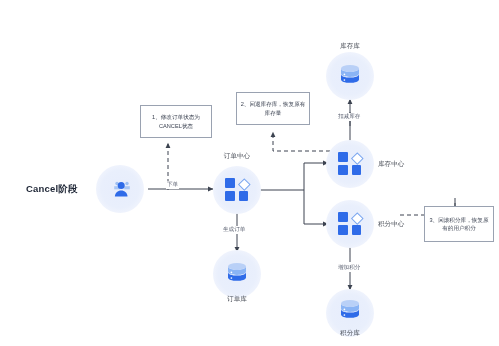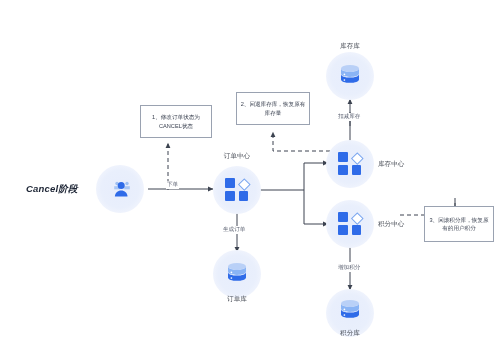--- a/index.html
+++ b/index.html
@@ -22,21 +22,20 @@
     background:radial-gradient(circle at 50% 50%, #e7edfc 0%, #e9effc 55%, #f2f5fd 78%, rgba(244,247,254,0) 100%);
   }
 
   .stage-label{
     position:absolute;
     font-size:9.5px;
     font-weight:bold;
     color:#1c2434;
     letter-spacing:.2px;
     white-space:nowrap;
-    font-style:italic;
   }
 
   .node-label{
     position:absolute;
     font-size:6.6px;
     color:#4a4f58;
     white-space:nowrap;
     text-align:center;
   }
 

